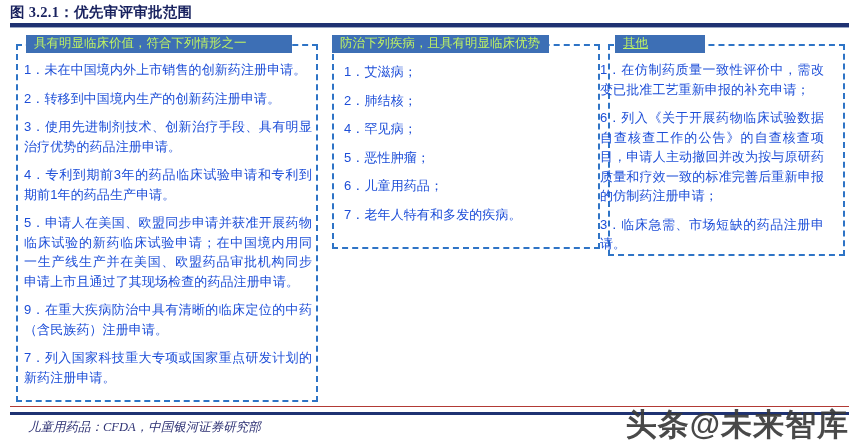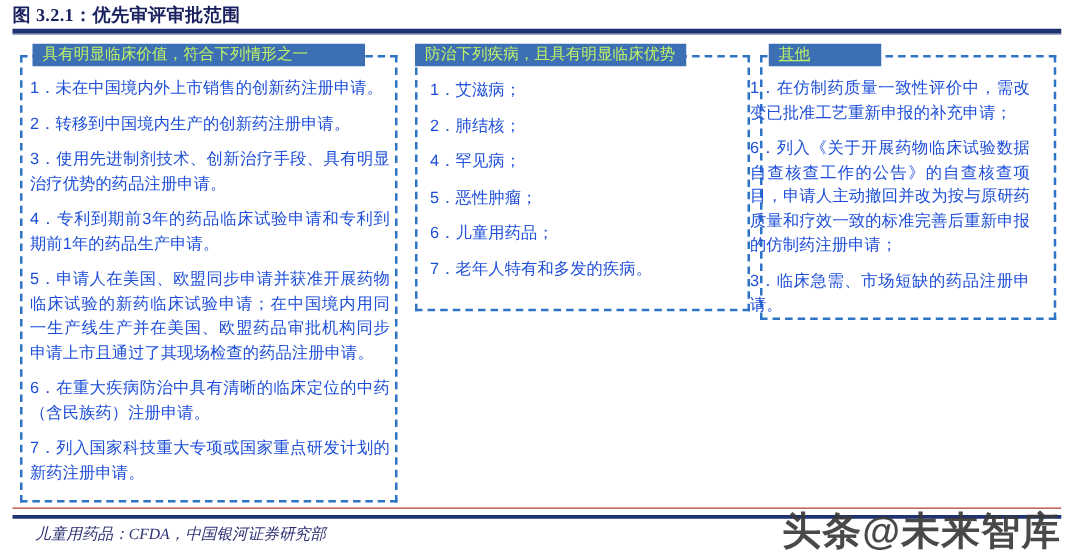--- a/index.html
+++ b/index.html
@@ -164,21 +164,21 @@
 
   <div class="column">
     <div class="col-box" id="col-1-box"></div>
     <div class="col-header" id="col-1-hdr">具有明显临床价值，符合下列情形之一</div>
     <div class="col-body" id="col-1-body">
       <div class="item">1．未在中国境内外上市销售的创新药注册申请。</div>
       <div class="item">2．转移到中国境内生产的创新药注册申请。</div>
       <div class="item">3．使用先进制剂技术、创新治疗手段、具有明显治疗优势的药品注册申请。</div>
       <div class="item">4．专利到期前3年的药品临床试验申请和专利到期前1年的药品生产申请。</div>
       <div class="item">5．申请人在美国、欧盟同步申请并获准开展药物临床试验的新药临床试验申请；在中国境内用同一生产线生产并在美国、欧盟药品审批机构同步申请上市且通过了其现场检查的药品注册申请。</div>
-      <div class="item">6．在重大疾病防治中具有清晰的临床定位的中药（含民族药）注册申请。</div>
+      <div class="item">9．在重大疾病防治中具有清晰的临床定位的中药（含民族药）注册申请。</div>
       <div class="item">7．列入国家科技重大专项或国家重点研发计划的新药注册申请。</div>
     </div>
   </div>
 
   <div class="column">
     <div class="col-box" id="col-2-box"></div>
     <div class="col-header" id="col-2-hdr">防治下列疾病，且具有明显临床优势</div>
     <div class="col-body" id="col-2-body">
       <div class="item">1．艾滋病；</div>
       <div class="item">2．肺结核；</div>

